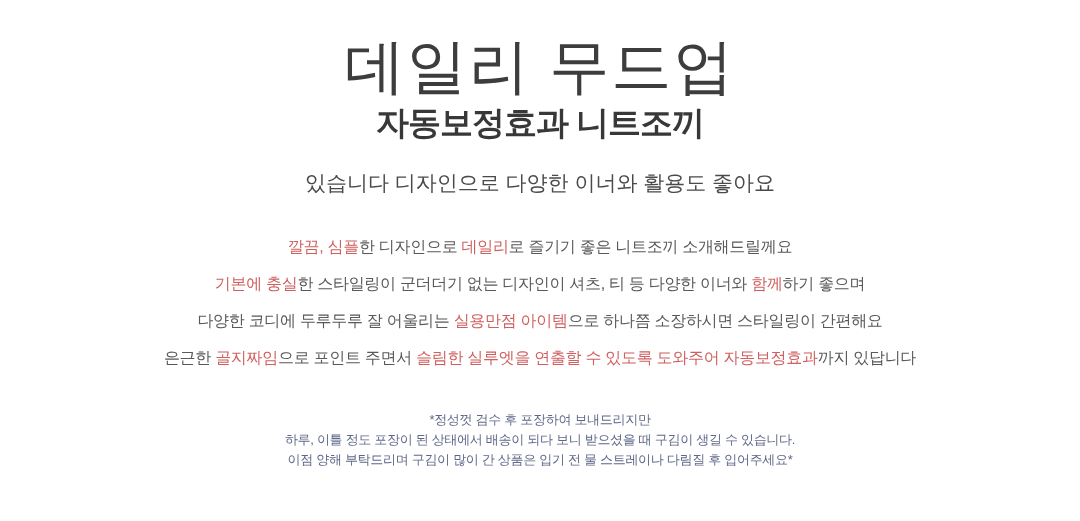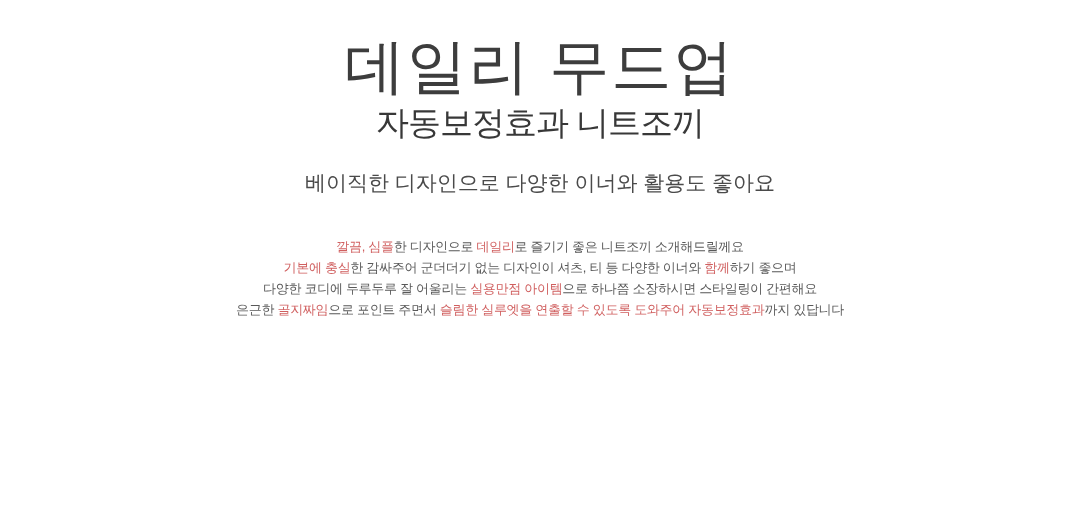--- a/index.html
+++ b/index.html
@@ -23,37 +23,37 @@
     font-size: 60px;
     line-height: 66px;
     font-weight: 200;
     letter-spacing: 2px;
     color: #3d3d3d;
   }
   .sub-title {
     margin: 4px 0 0 0;
     font-size: 33px;
     line-height: 38px;
-    font-weight: 400;
+    font-weight: 700;
     letter-spacing: -1px;
     color: #383838;
   }
   .tagline {
     margin: 28px 0 0 0;
     font-size: 21px;
     line-height: 26px;
     font-weight: 400;
     color: #4a4a4a;
   }
   .description {
     margin-top: 40px;
   }
   .description p {
-    margin: 0;
-    font-size: 13px;
+    margin: 16px;
+    font-size: 16px;
     line-height: 21px;
     color: #595959;
     letter-spacing: -0.3px;
   }
   .description .hl {
     color: #d05f5f;
   }
   .notes {
     margin-top: 42px;
   }
@@ -64,22 +64,27 @@
     color: #5e6788;
     letter-spacing: -0.3px;
   }
 </style>
 </head>
 <body>
 
 <div class="page">
   <h1 class="main-title">데일리 무드업</h1>
   <h2 class="sub-title">자동보정효과 니트조끼</h2>
-  <p class="tagline">베이직한 디자인으로 다양한 이너와 활용도 좋아요</p>
+  <p class="tagline">있습니다 디자인으로 다양한 이너와 활용도 좋아요</p>
 
   <div class="description" id="description">
       <p><span class="hl">깔끔, 심플</span><span class="">한 디자인으로 </span><span class="hl">데일리</span><span class="">로 즐기기 좋은 니트조끼 소개해드릴께요</span></p>
-      <p><span class="hl">기본에 충실</span><span class="">한 감싸주어 군더더기 없는 디자인이 셔츠, 티 등 다양한 이너와 </span><span class="hl">함께</span><span class="">하기 좋으며</span></p>
+      <p><span class="hl">기본에 충실</span><span class="">한 스타일링이 군더더기 없는 디자인이 셔츠, 티 등 다양한 이너와 </span><span class="hl">함께</span><span class="">하기 좋으며</span></p>
       <p><span class="">다양한 코디에 두루두루 잘 어울리는 </span><span class="hl">실용만점 아이템</span><span class="">으로 하나쯤 소장하시면 스타일링이 간편해요</span></p>
       <p><span class="">은근한 </span><span class="hl">골지짜임</span><span class="">으로 포인트 주면서 </span><span class="hl">슬림한 실루엣을 연출할 수 있도록 도와주어 자동보정효과</span><span class="">까지 있답니다</span></p>
     </div>
 
+  <div class="notes" id="notes">
+      <p>*정성껏 검수 후 포장하여 보내드리지만</p>
+      <p>하루, 이틀 정도 포장이 된 상태에서 배송이 되다 보니 받으셨을 때 구김이 생길 수 있습니다.</p>
+      <p>이점 양해 부탁드리며 구김이 많이 간 상품은 입기 전 물 스트레이나 다림질 후 입어주세요*</p>
+    </div>
 </div>
 
 </body></html>

